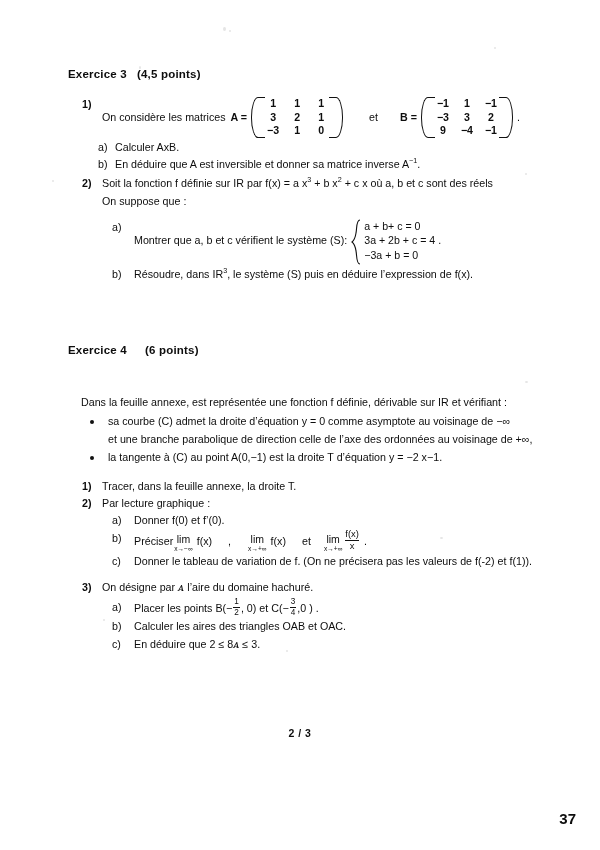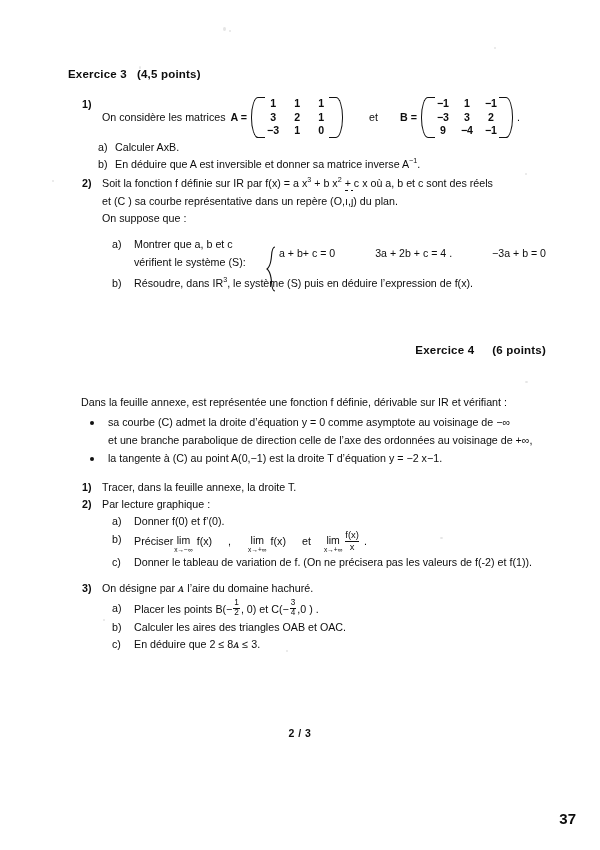--- a/index.html
+++ b/index.html
@@ -148,24 +148,23 @@
     vertical-align: middle;
     margin-left: 4px;
   }
   .brace {
     position: relative;
     width: 11px;
   }
   .brace svg { position: absolute; left: 0; top: 0; }
   .sys-rows {
     display: flex;
-    flex-direction: row;
+    flex-direction: column;
     justify-content: space-between;
     padding-left: 2px;
-    gap: 40px;
   }
   .sys-rows span {
     font-size: 10.6px;
     line-height: 1.36;
     white-space: nowrap;
   }
 
   
   .frac {
     display: inline-flex;
@@ -321,21 +320,20 @@
 
     <div class="row lvl1" data-name="exercise3-q1-b" style="margin-left:30px;">
       <span class="letter" data-name="q1b-letter">b)</span>
       <span class="body-txt"><span data-name="q1b-text">En déduire que  A  est  inversible et donner sa matrice inverse  A</span><sup class="exp" data-name="q1b-exponent">−1</sup><span data-name="q1b-text-end">.</span></span>
     </div>
 
     <div class="row" data-name="exercise3-q2" style="margin-top:2px;">
       <span class="num ind" data-name="q2-number">2)</span>
       <span class="body-txt">
         <div data-name="q2-line1"><span data-name="q2-line1-pre">Soit la fonction f définie sur IR par  f(x) =  a x</span><sup class="exp" data-name="q2-exp-3">3</sup><span data-name="q2-line1-mid"> + b x</span><sup class="exp" data-name="q2-exp-2">2</sup><span data-name="q2-line1-post"> + c x   où a, b et c  sont des réels</span></div>
-        <div data-name="q2-line2"><span data-name="q2-line2-pre">et (C ) sa courbe représentative dans un repère (O,</span><span class="vecarrow" data-name="vector-i">ı</span><span data-name="q2-comma">,</span><span class="vecarrow" data-name="vector-j">ȷ</span><span data-name="q2-line2-post">) du plan.</span></div>
         <div data-name="q2-line3">On suppose que :</div>
       </span>
     </div>
 
     <div class="gap-sm"></div>
 
     <div class="row" data-name="exercise3-q2-a" style="margin-left:44px;">
       <span class="letter sp" data-name="q2a-letter">a)</span>
       <span class="body-txt">
         <span class="mat-line" data-name="system-line">
@@ -356,21 +354,21 @@
       </span>
     </div>
 
     <div class="row" data-name="exercise3-q2-b" style="margin-left:44px;margin-top:4px;">
       <span class="letter sp" data-name="q2b-letter">b)</span>
       <span class="body-txt"><span data-name="q2b-text-pre">Résoudre, dans  IR</span><sup class="exp" data-name="q2b-exponent">3</sup><span data-name="q2b-text-post">, le système (S) puis en déduire l’expression de f(x).</span></span>
     </div>
 
     <div class="gap-lg"></div>
 
-    <div class="ex-title" data-name="exercise-4-heading" style="margin-top:12px;text-align:right;">
+    <div class="ex-title" data-name="exercise-4-heading" style="margin-top:20px;">
       <span data-name="exercise-4-title">Exercice  4</span><span class="pts wide" data-name="exercise-4-points">(6 points)</span>
     </div>
 
     <div class="gap-md"></div>
 
     <div class="row" data-name="exercise4-intro-row" style="margin-left:13px;">
       <span class="body-txt" data-name="exercise4-intro">Dans la feuille annexe, est  représentée une fonction f définie, dérivable sur  IR  et vérifiant :</span>
     </div>
 
     <ul class="bullets" data-name="exercise4-bullet-list" style="margin-left:0px;">

